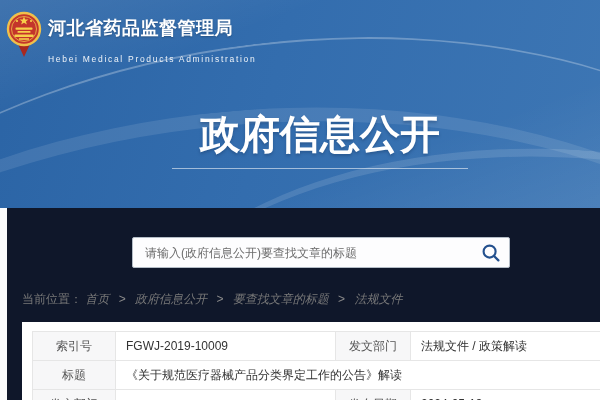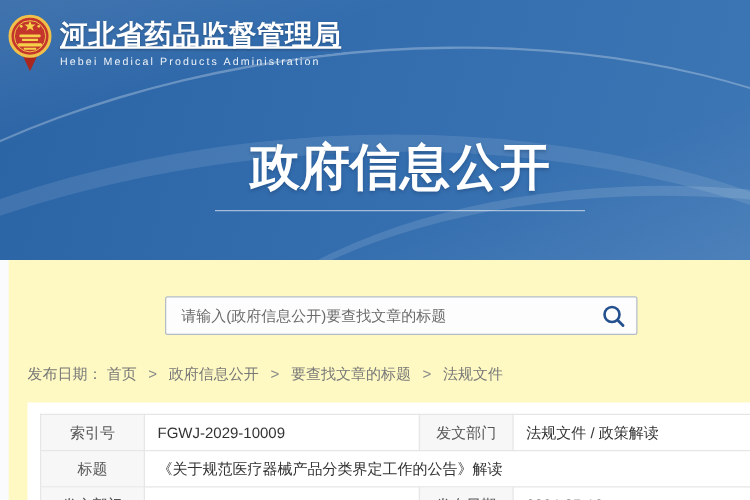--- a/index.html
+++ b/index.html
@@ -15,45 +15,45 @@
   .wave2{width:1200px;height:700px;left:-340px;top:110px;transform:rotate(-5deg);
     border-top:14px solid rgba(255,255,255,0.10);}
   .wave3{width:900px;height:500px;left:120px;top:150px;transform:rotate(4deg);
     border-top:8px solid rgba(255,255,255,0.12);}
   .banner-sheen{position:absolute;left:0;top:0;width:100%;height:100%;
     background:linear-gradient(160deg,rgba(255,255,255,0.10) 0%,rgba(255,255,255,0) 28%,rgba(255,255,255,0) 70%,rgba(255,255,255,0.08) 100%);}
 
   .brand{position:absolute;left:6px;top:10px;display:flex;align-items:flex-start;}
   .emblem{width:36px;height:56px;flex:0 0 auto;}
   .brand-text{margin-left:6px;padding-top:6px;}
-  .org-zh{color:#ffffff;font-size:22px;font-weight:bold;letter-spacing:0.5px;line-height:24px;
-    text-shadow:0 1px 2px rgba(0,0,0,0.25);white-space:nowrap;text-decoration:underline;}
-  .org-en{color:rgba(255,255,255,0.92);font-size:8.5px;letter-spacing:1.7px;margin-top:4px;white-space:nowrap;}
+  .org-zh{color:#ffffff;font-size:18px;font-weight:bold;letter-spacing:0.5px;line-height:24px;
+    text-shadow:0 1px 2px rgba(0,0,0,0.25);white-space:nowrap;}
+  .org-en{color:rgba(255,255,255,0.92);font-size:8.5px;letter-spacing:1.7px;margin-top:14px;white-space:nowrap;}
 
   .banner-title{position:absolute;left:200px;top:112px;width:240px;text-align:center;
     color:#ffffff;font-size:40px;font-weight:bold;line-height:44px;white-space:nowrap;
     text-shadow:0 2px 3px rgba(20,50,90,0.35);}
   .banner-underline{position:absolute;left:172px;top:168px;width:296px;height:1px;
     background:rgba(255,255,255,0.55);}
 
   
-  .lower{position:absolute;left:0;top:208px;width:600px;height:192px;background:#fef9c3;}
+  .lower{position:absolute;left:0;top:208px;width:600px;height:192px;background:#0f172a;}
   .left-strip{position:absolute;left:0;top:0;width:7px;height:192px;background:#fafbfc;}
 
   .search-wrap{position:absolute;left:132px;top:29px;width:378px;height:31px;
     border:1px solid #b4bdc7;border-radius:2px;background:#fdfdfe;box-sizing:border-box;}
   .search-input{position:absolute;left:0;top:0;width:340px;height:29px;border:none;outline:none;
     background:transparent;font-size:12px;color:#333;padding:0 0 0 12px;
     font-family:"Liberation Sans","DejaVu Sans",sans-serif;}
   .search-input::placeholder{color:#6b6b6b;opacity:1;}
   .search-btn{position:absolute;right:8px;top:5px;width:20px;height:20px;border:none;background:transparent;
     padding:0;cursor:pointer;}
 
   .breadcrumb{position:absolute;left:22px;top:83px;font-size:12px;color:#787878;white-space:nowrap;}
-  .breadcrumb .crumb{color:#787878;text-decoration:none;}
+  .breadcrumb .crumb{color:#787878;text-decoration:none;font-style:italic;}
   .breadcrumb .sep{margin:0 6px;color:#8a8a8a;}
 
   .card{position:absolute;left:22px;top:114px;width:578px;height:78px;background:#ffffff;}
 
   .info-table{position:absolute;left:10px;top:9px;border-collapse:collapse;table-layout:fixed;width:620px;}
   .info-table td{border:1px solid #e6e6e6;height:26px;font-size:12px;line-height:26px;
     white-space:nowrap;overflow:hidden;}
   .info-table td.lbl{background:#f7f7f8;color:#555;text-align:center;}
   .info-table td.val{background:#ffffff;color:#333;padding:0 10px;}
   .col-l1{width:83px;} .col-v1{width:220px;} .col-l2{width:75px;}
@@ -99,42 +99,42 @@
       <input class="search-input" type="text" placeholder="请输入(政府信息公开)要查找文章的标题" style="">
       <button class="search-btn" aria-label="search">
         <svg width="20" height="20" viewBox="0 0 20 20">
           <circle cx="8.6" cy="8.6" r="6" fill="none" stroke="#24518e" stroke-width="2.1"></circle>
           <line x1="13" y1="13" x2="17.4" y2="17.4" stroke="#24518e" stroke-width="2.3" stroke-linecap="round"></line>
         </svg>
       </button>
     </div>
 
     <div class="breadcrumb">
-      <span>发布日期：</span>
+      <span>当前位置：</span>
       <a class="crumb">首页</a>
       <span class="sep">&gt;</span>
       <a class="crumb">政府信息公开</a>
       <span class="sep">&gt;</span>
       <a class="crumb">要查找文章的标题</a>
       <span class="sep">&gt;</span>
       <span class="crumb">法规文件</span>
     </div>
 
     <div class="card">
       <table class="info-table">
         <colgroup>
             <col class="col-l1">
             <col class="col-v1">
             <col class="col-l2">
             <col>
           </colgroup>
         <tbody>
             <tr>
           <td class="lbl">索引号</td>
-          <td class="val">FGWJ-2029-10009</td>
+          <td class="val">FGWJ-2019-10009</td>
           <td class="lbl">发文部门</td>
           <td class="val">法规文件 / 政策解读</td>
         </tr>
         <tr>
           <td class="lbl">标题</td>
           <td class="val" colspan="3">《关于规范医疗器械产品分类界定工作的公告》解读</td>
         </tr>
         <tr>
           <td class="lbl">发文部门</td>
           <td class="val"></td>

